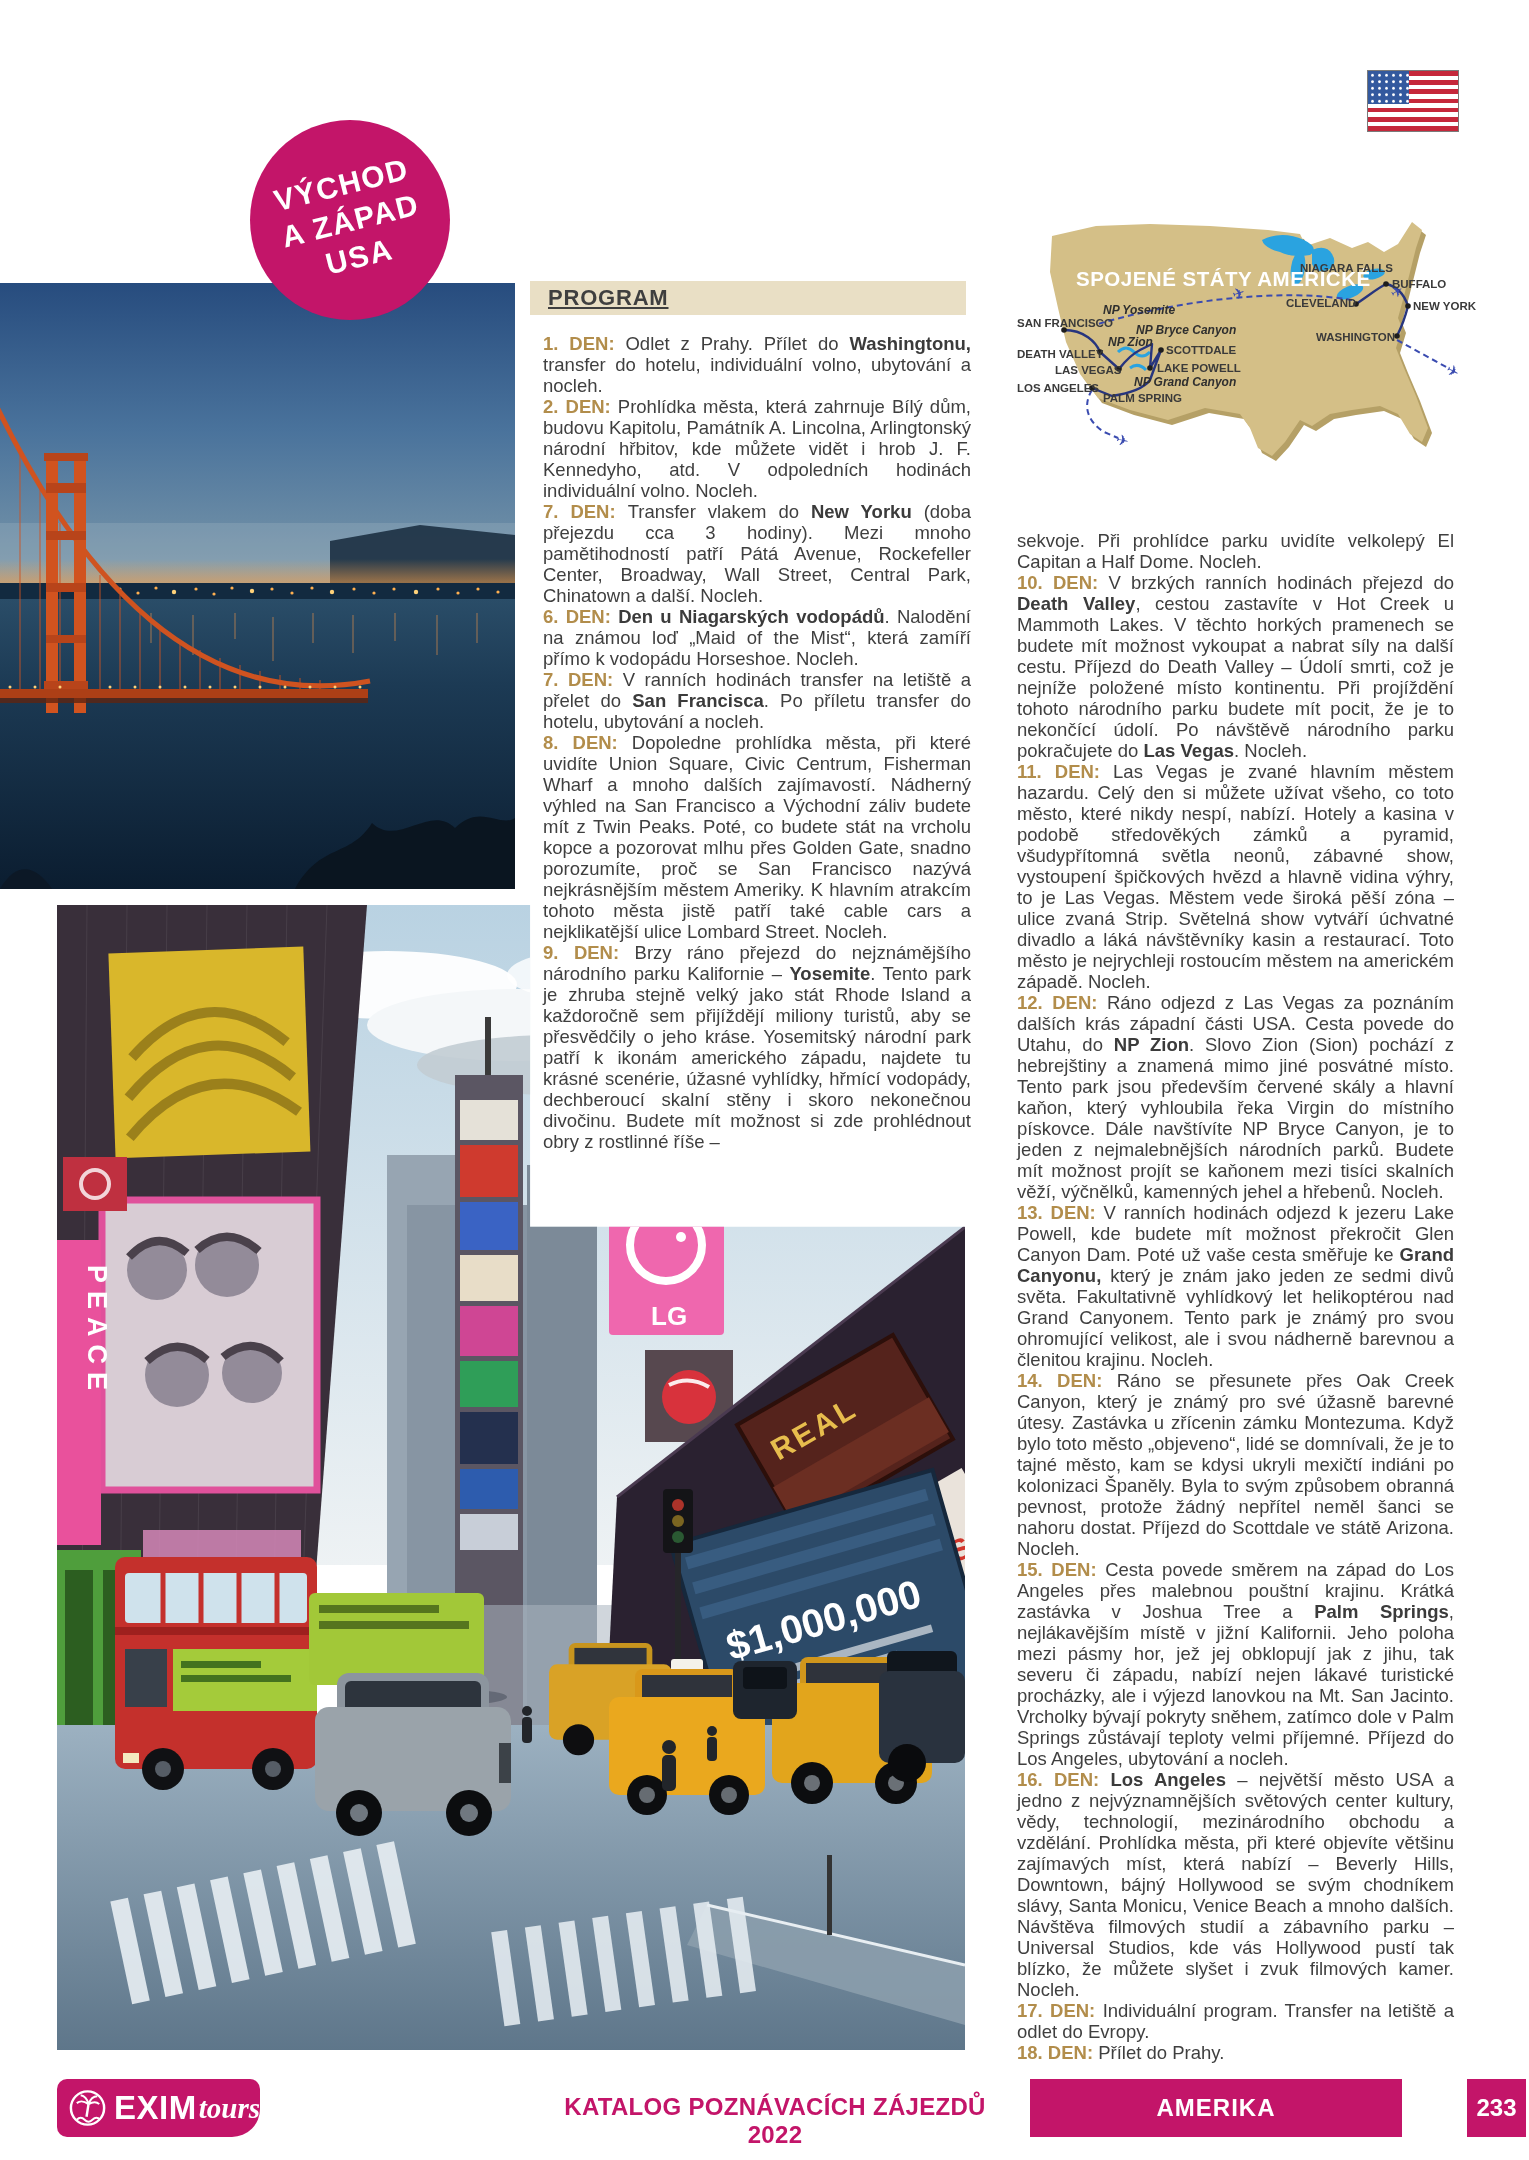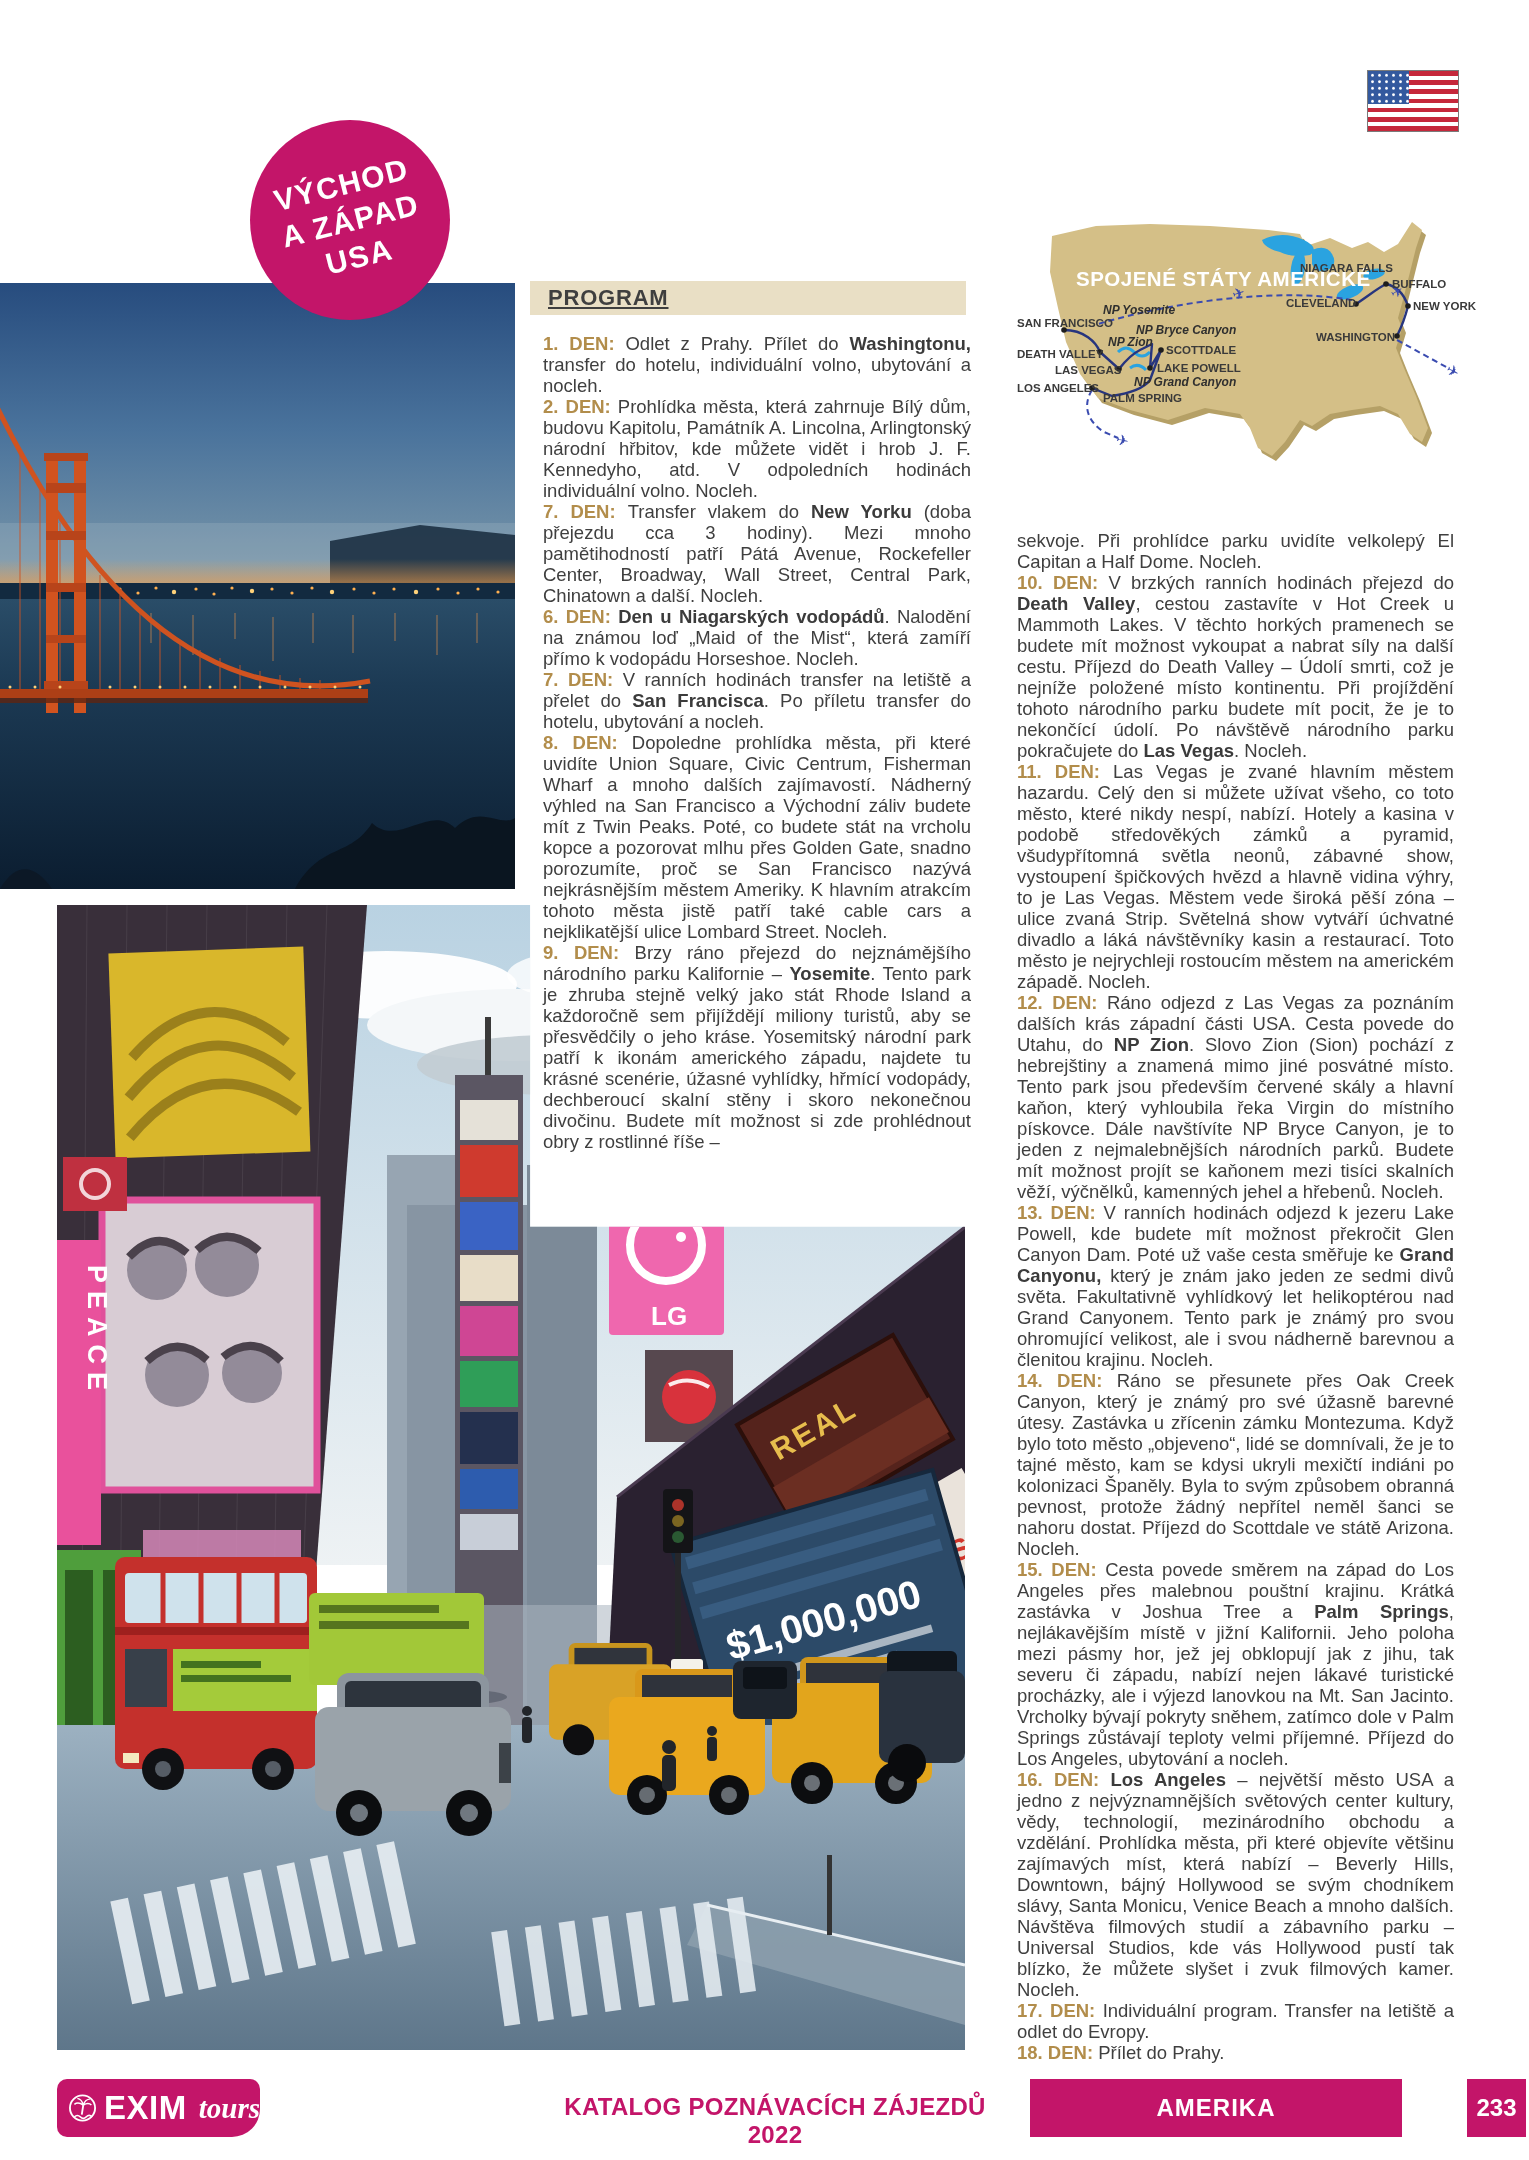--- a/index.html
+++ b/index.html
@@ -35,21 +35,21 @@
   .photo-gg{position:absolute;left:0;top:283px;width:515px;height:606px;z-index:1;}
   .photo-nyc{position:absolute;left:57px;top:905px;width:908px;height:1145px;
     clip-path:polygon(0 0,52.1% 0,52.1% 28.1%,100% 28.1%,100% 100%,0 100%);}
   
   .map{position:absolute;left:1000px;top:200px;width:529px;height:270px;}
   
   .footer-logo{position:absolute;left:57px;top:2079px;width:203px;height:58px;background:#c31569;
     border-radius:10px 10px 28px 10px;display:flex;align-items:center;padding-left:10px;box-sizing:border-box;}
   .footer-logo .exim{color:#fff;font-weight:bold;font-size:33px;letter-spacing:0.5px;margin-left:6px;}
   .footer-logo .tours{color:#fff;font-style:italic;font-weight:bold;font-size:29px;
-    font-family:"Liberation Serif", serif;margin-left:12px;}
+    font-family:"Liberation Serif", serif;margin-left:2px;}
   .footer-catalog{position:absolute;left:555px;top:2093px;width:440px;text-align:center;
     color:#c31569;font-weight:bold;font-size:24px;letter-spacing:0.3px;}
   .footer-section{position:absolute;left:1030px;top:2079px;width:372px;height:58px;background:#c31569;
     display:flex;align-items:center;justify-content:center;color:#fff;font-weight:bold;
     font-size:24px;letter-spacing:1px;}
   .footer-page{position:absolute;left:1467px;top:2079px;width:59px;height:58px;background:#c31569;
     display:flex;align-items:center;justify-content:center;color:#fff;font-weight:bold;font-size:24px;}
 </style>
 </head>
 <body>

